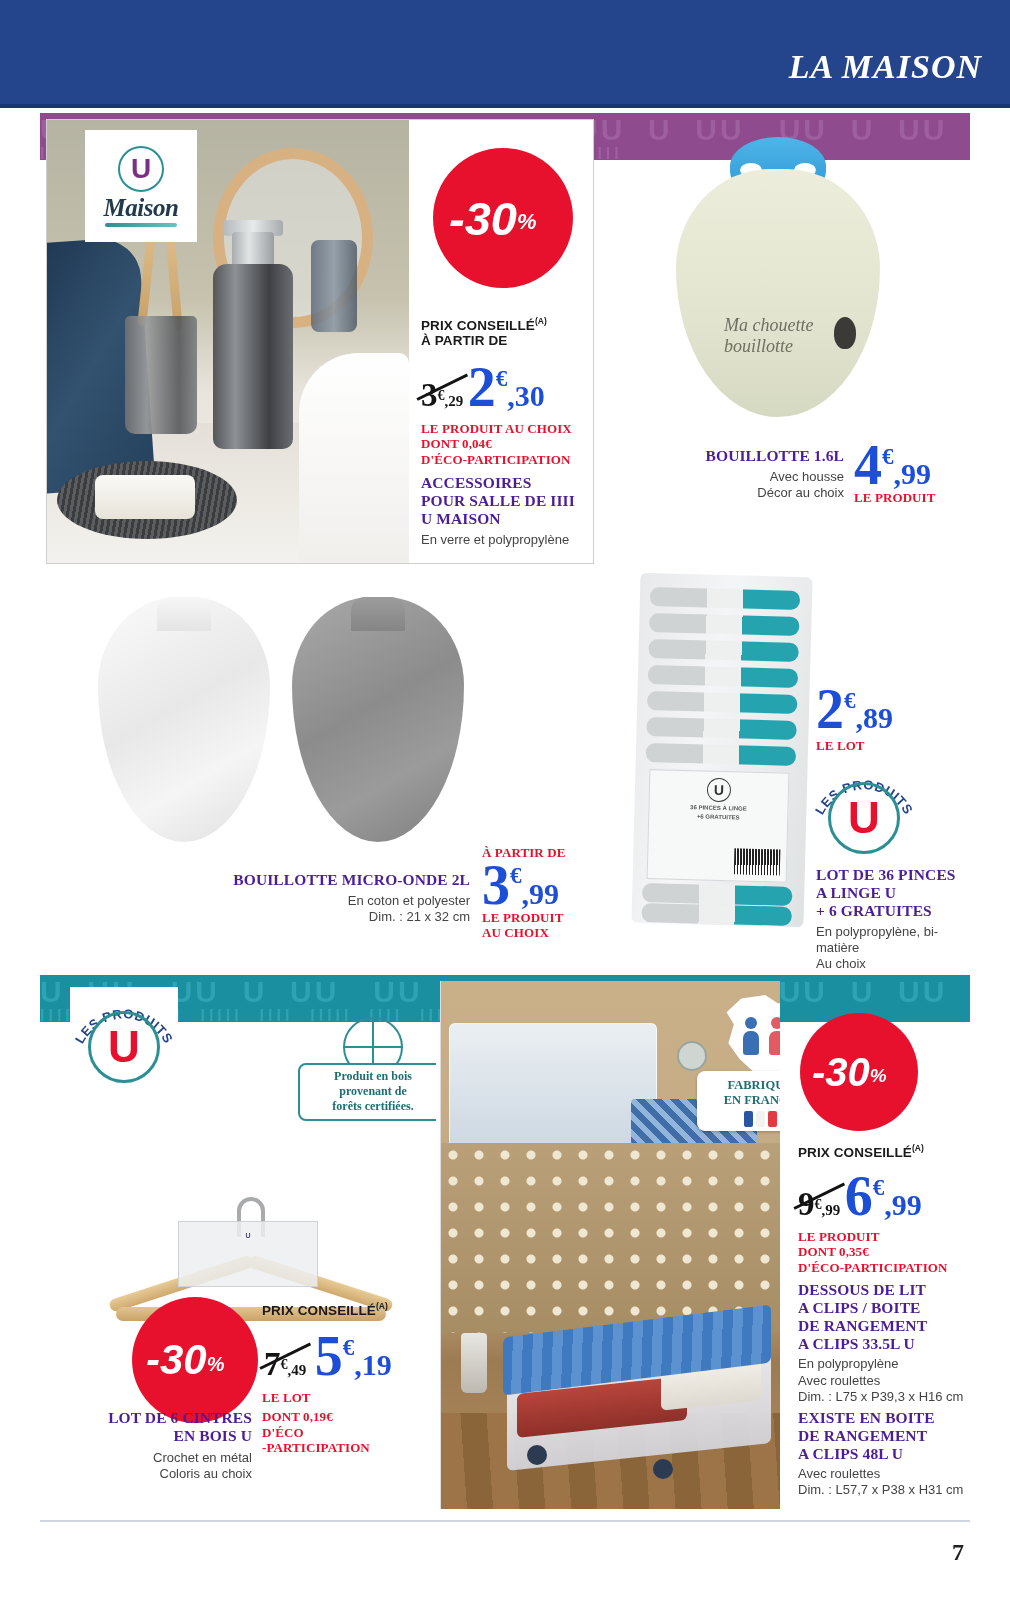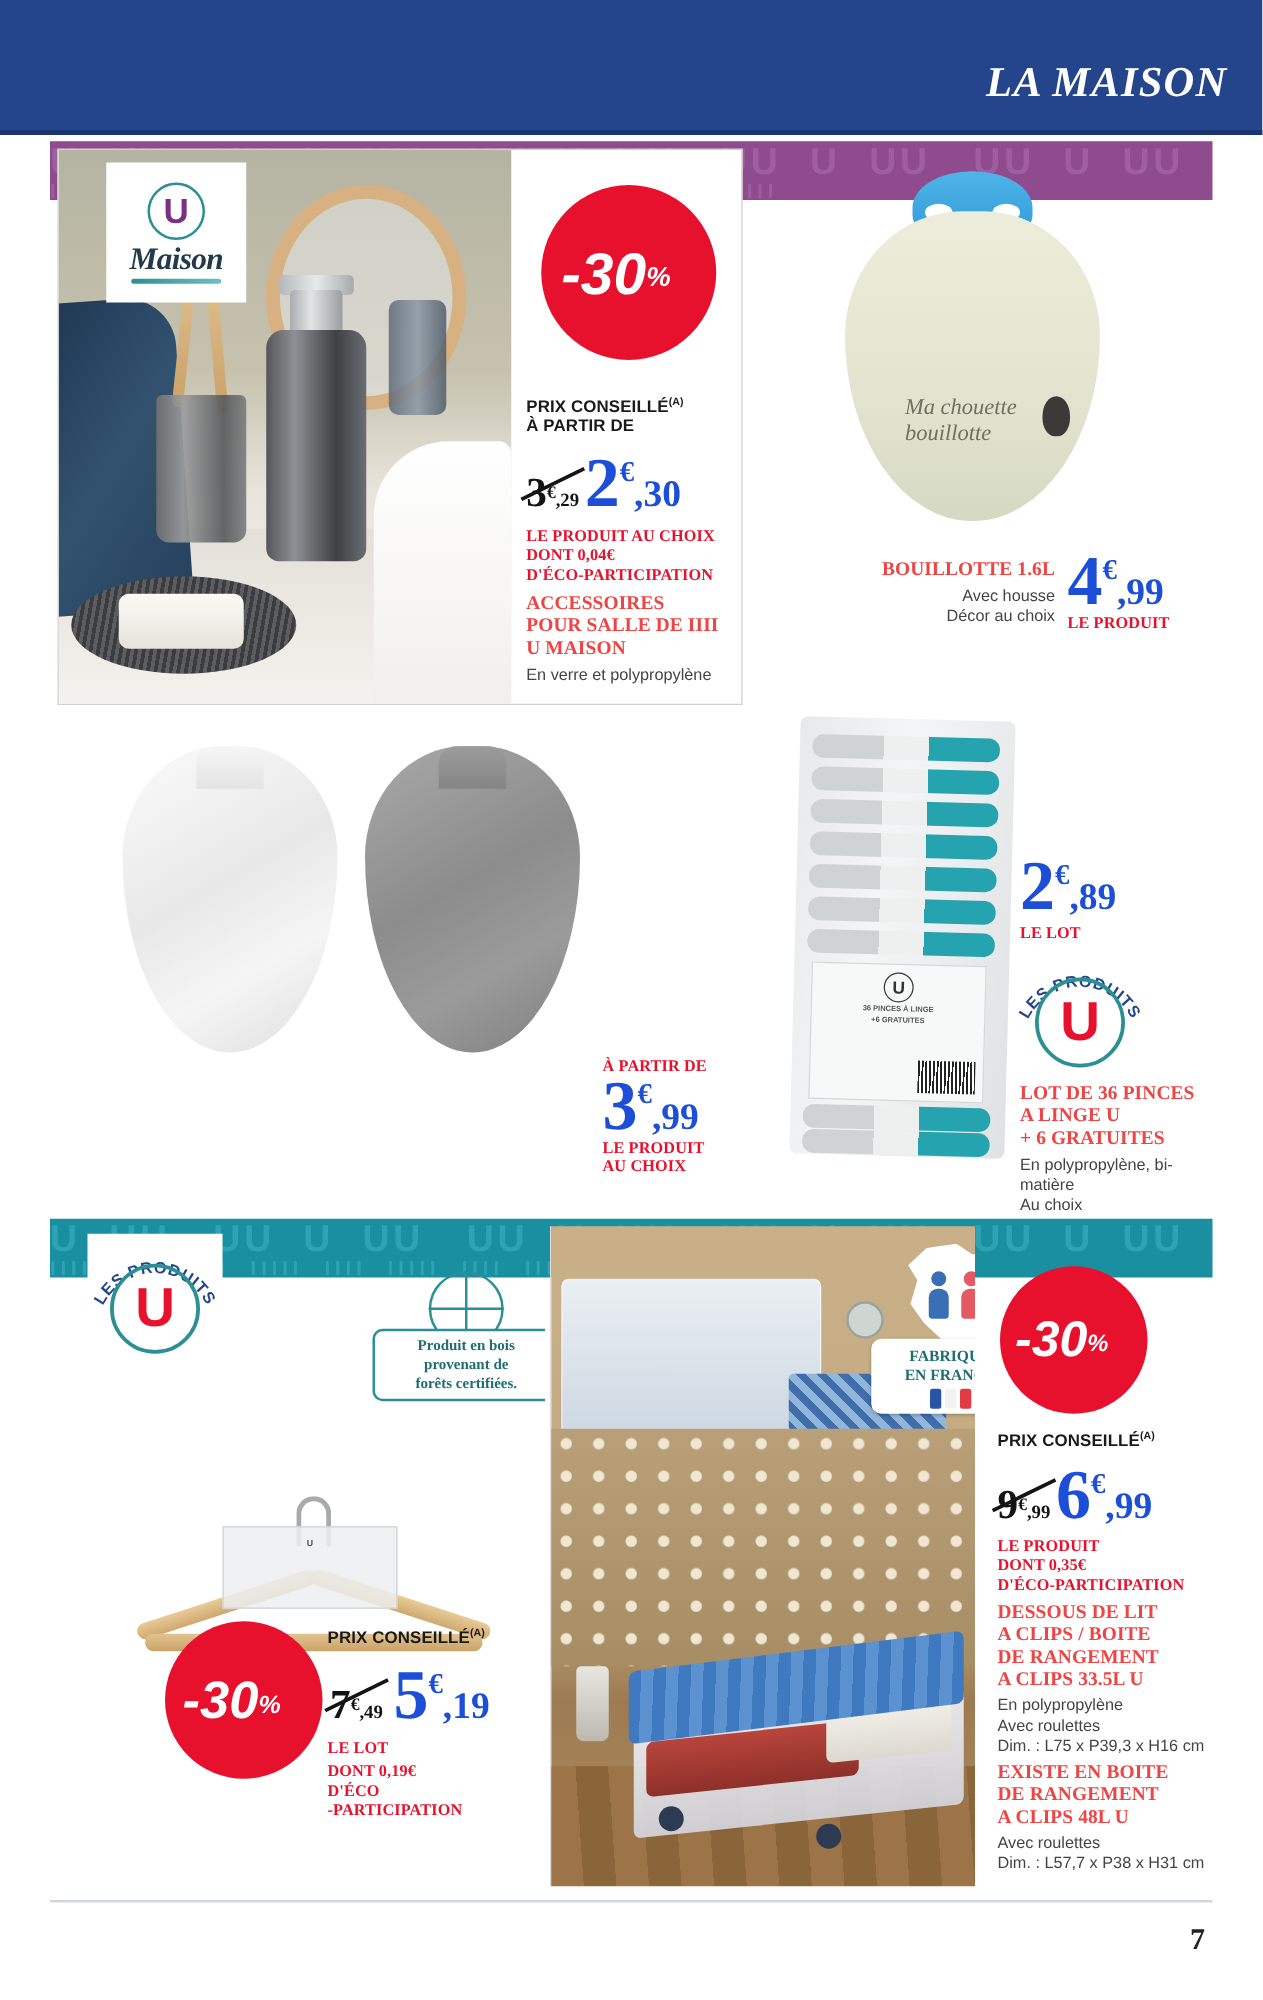--- a/index.html
+++ b/index.html
@@ -218,21 +218,21 @@
   .np-dec { font-size: 30px; }
   .red-note {
     font-family: "Liberation Serif", serif;
     font-weight: bold; font-size: 13px;
     color: #e8112d; line-height: 1.2;
     letter-spacing: .1px;
   }
   .prod-title {
     font-family: "Liberation Serif", serif;
     font-weight: bold; font-size: 15.5px;
-    color: #ef4444; line-height: 1.16;
+    color: #4c1d95; line-height: 1.16;
     letter-spacing: .1px;
   }
   .prod-desc {
     font-family: "Liberation Sans", sans-serif;
     font-size: 13px; color: #444; line-height: 1.25;
   }
 
   
   .sec-bouil {
     position: absolute; left: 570px; top: 6px;
@@ -656,20 +656,25 @@
     <div class="micro-img">
       <div class="micro-bottle micro-white">
         <div class="micro-neck" style="background:linear-gradient(180deg,#f6f6f6,#e4e4e4);"></div>
       </div>
       <div class="micro-bottle micro-grey">
         <div class="micro-neck" style="background:linear-gradient(180deg,#9c9c9c,#858585);"></div>
       </div>
     </div>
     <div class="micro-info">
       <div class="price-inline" style="justify-content:flex-end;gap:12px;">
+        <div style="text-align:right;padding-top:26px;">
+          <div class="prod-title">BOUILLOTTE MICRO-ONDE 2L</div>
+          <div class="prod-desc" style="margin-top:4px;">En coton et polyester</div>
+          <div class="prod-desc">Dim. : 21 x 32 cm</div>
+        </div>
         <div style="text-align:left;min-width:104px;">
           <div class="red-note" style="font-size:13px;">À PARTIR DE</div>
           <div class="newprice">
             <span class="np-int">3</span><span class="np-eur">€</span><span class="np-dec">,99</span>
           </div>
           <div class="red-note">LE PRODUIT</div>
           <div class="red-note">AU CHOIX</div>
         </div>
       </div>
     </div>
@@ -788,20 +793,28 @@
         <span class="np-int">5</span><span class="np-eur">€</span><span class="np-dec">,19</span>
       </div>
       <div class="red-note" style="margin:8px 0 0 4px;">
         <div>LE LOT</div>
         <div style="margin-top:4px;">DONT 0,19€</div>
         <div>D'ÉCO</div>
         <div>-PARTICIPATION</div>
       </div>
     </div>
 
+    <div style="position:absolute;left:6px;top:428px;width:200px;text-align:right;">
+      <div class="prod-title">
+        <div>LOT DE 6 CINTRES</div>
+        <div>EN BOIS U</div>
+      </div>
+      <div class="prod-desc" style="margin-top:5px;">Crochet en métal</div>
+      <div class="prod-desc">Coloris au choix</div>
+    </div>
   </div>
 
   <div class="sec-lit">
     <div class="lit-photo">
       <div class="lit-clock"></div>
       <div class="lit-box-top"></div>
       <div class="lit-stripe"></div>
       <div class="lit-mattress"></div>
       <div class="lit-floor"></div>
       <div class="lit-leg"></div>

